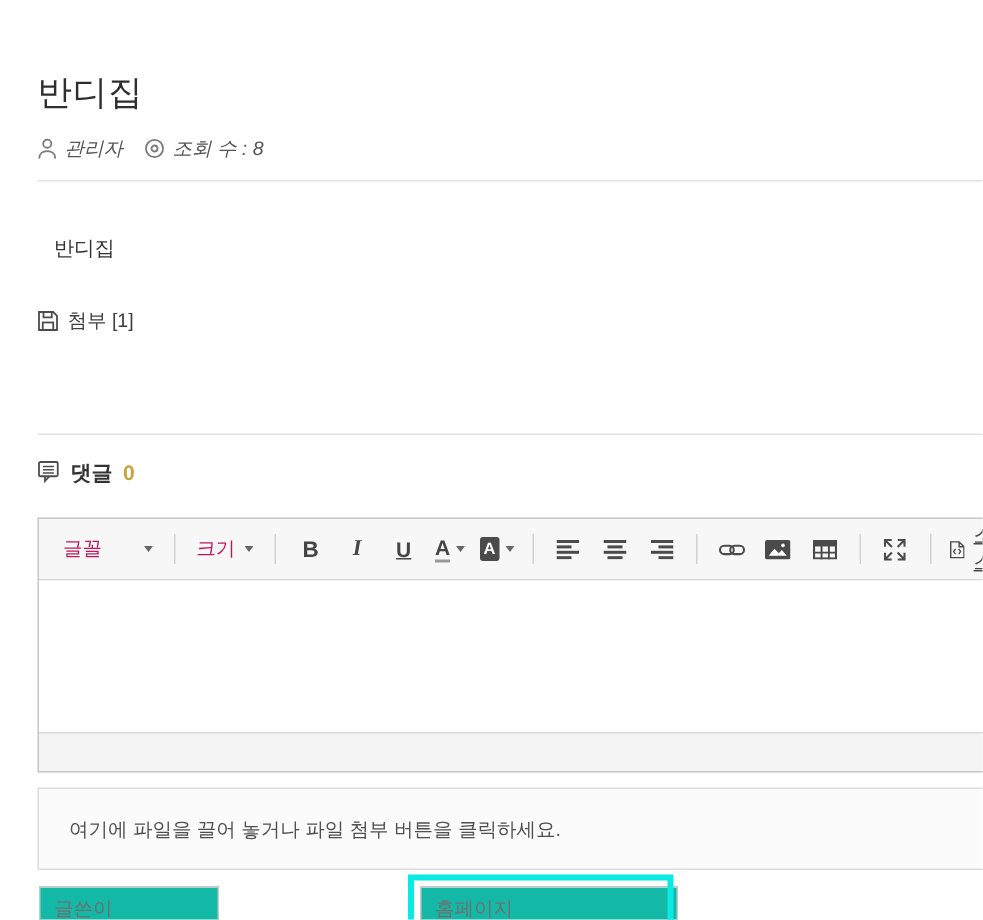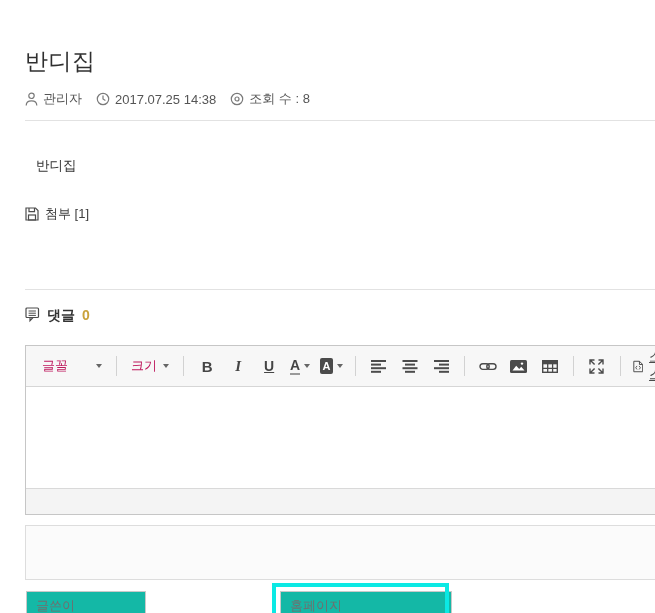--- a/index.html
+++ b/index.html
@@ -4,21 +4,21 @@
 <style>
   * { margin:0; padding:0; box-sizing:border-box; }
   html,body { width:655px; height:613px; overflow:hidden; background:#fff;
     font-family:"Liberation Sans","DejaVu Sans",sans-serif; color:#333; }
   .abs { position:absolute; }
   #page { position:relative; width:655px; height:613px;margin-top:32px; }
 
   
   #post-title { left:25px; top:14px; font-size:23px; font-weight:500; color:#2f2f2f; letter-spacing:.5px; }
   #meta { left:25px; top:58px; display:flex; align-items:center; gap:14px; font-size:13px; color:#555; }
-  .meta-item { display:flex; align-items:center; gap:5px; }
+  .meta-item { display:flex; align-items:center; gap:5px;font-style:italic; }
   .icn { display:inline-flex; align-items:center; }
   .divider { height:1px; background:#e2e2e2; left:25px; width:630px; }
   #divider1 { top:88px; } #divider2 { top:257px; }
 
   
   #post-body { left:36px; top:125px; font-size:13.5px; color:#333; }
   #attach-row { left:25px; top:173px; display:flex; align-items:center; gap:6px; font-size:13px; color:#3e3e3e; cursor:pointer; }
 
   
   #comments-head { left:25px; top:275px; display:flex; align-items:flex-start; gap:7px; font-size:14px; font-weight:600; color:#333; }
@@ -74,31 +74,20 @@
             </g>
           </svg>
       </span>
       <span>관리자</span>
     </span>
     <span class="meta-item">
       <span class="icn">
         <svg width="14" height="14" viewBox="0 0 14 14">
             <g fill="none" stroke="#7a7a7a" stroke-width="1.2">
               <circle cx="7" cy="7" r="5.7"></circle>
-              <path d="M7 3.6V7l2.4 1.5"></path>
-            </g>
-          </svg>
-      </span>
-      <span>2017.07.25 14:38</span>
-    </span>
-    <span class="meta-item">
-      <span class="icn">
-        <svg width="14" height="14" viewBox="0 0 14 14">
-            <g fill="none" stroke="#7a7a7a" stroke-width="1.2">
-              <circle cx="7" cy="7" r="5.7"></circle>
               <circle cx="7" cy="7" r="2"></circle>
             </g>
           </svg>
       </span>
       <span>조회 수 : 8</span>
     </span>
   </div>
 
   <div class="abs divider" id="divider1"></div>
 
@@ -237,19 +226,20 @@
             </g>
           </svg>
         <span id="source-label">소스</span>
       </div>
     </div>
     <div id="editor-canvas"></div>
     <div id="editor-footer"></div>
   </div>
 
   <div class="abs" id="file-box">
+    <span id="file-hint">여기에 파일을 끌어 놓거나 파일 첨부 버튼을 클릭하세요.</span>
   </div>
 
   <input class="fld" id="fld-author" placeholder="글쓴이" style="">
   <input class="fld" id="fld-homepage" placeholder="홈페이지" style="">
   <div class="abs" id="highlight-box"></div>
 
 </div>
 
 </body></html>

